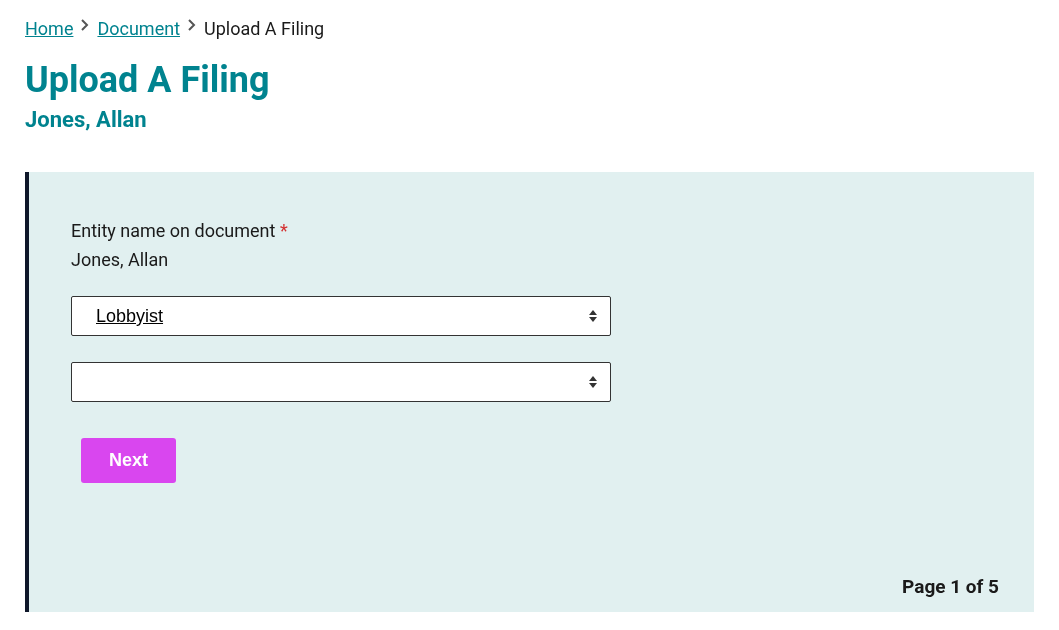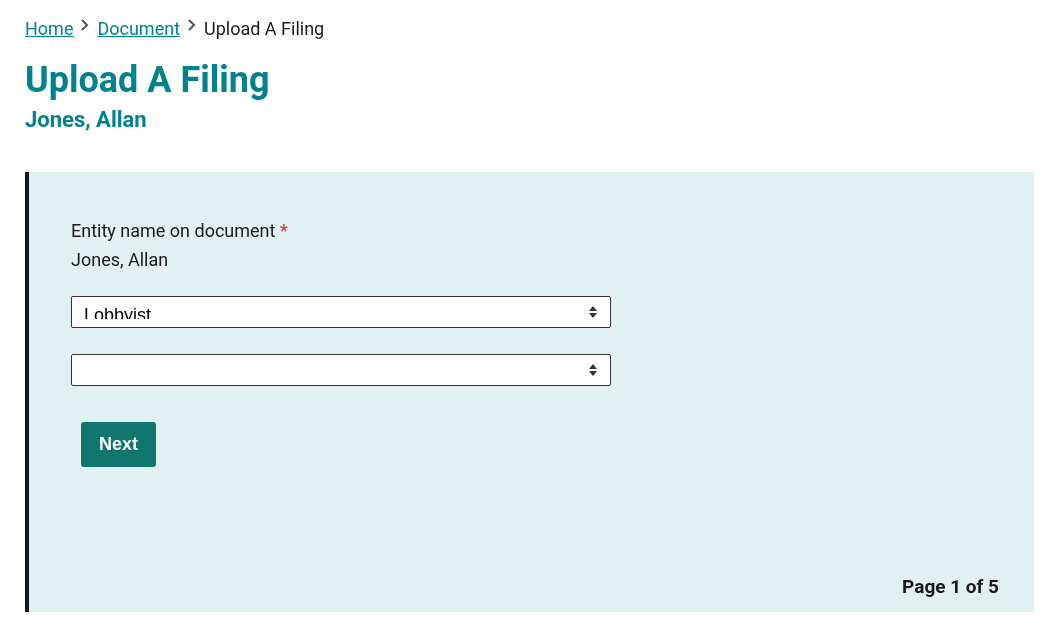--- a/index.html
+++ b/index.html
@@ -69,22 +69,22 @@
       color: #1a1a1a;
       margin-top: 4px;
     }
     .select-wrapper {
       position: relative;
       width: 540px;
       margin-top: 8px;
     }
     select {
       width: 100%;
-      height: 32px;
-      padding: 8px 40px 8px 12px;
+      height: 40px;
+      padding: 8px 40px 8px 24px;
       font-size: 18px;
       background: #fff;
       border: 1px solid #333;
       border-radius: 2px;
       appearance: none;
       -webkit-appearance: none;
       -moz-appearance: none;
       cursor: pointer;
       text-decoration: underline;
     }
@@ -104,24 +104,24 @@
       border-left: 4px solid transparent;
       border-right: 4px solid transparent;
     }
     .select-icon .up {
       border-bottom: 5px solid #333;
     }
     .select-icon .down {
       border-top: 5px solid #333;
     }
     .next-button {
-      background: #0f766e;
+      background: #d946ef;
       color: #fff;
       border: none;
-      padding: 12px 18px;
+      padding: 12px 28px;
       font-size: 18px;
       font-weight: 700;
       border-radius: 3px;
       cursor: pointer;
       margin-top: 10px;
       margin-left: 10px;
     }
     .page-indicator {
       position: absolute;
       bottom: 14px;

